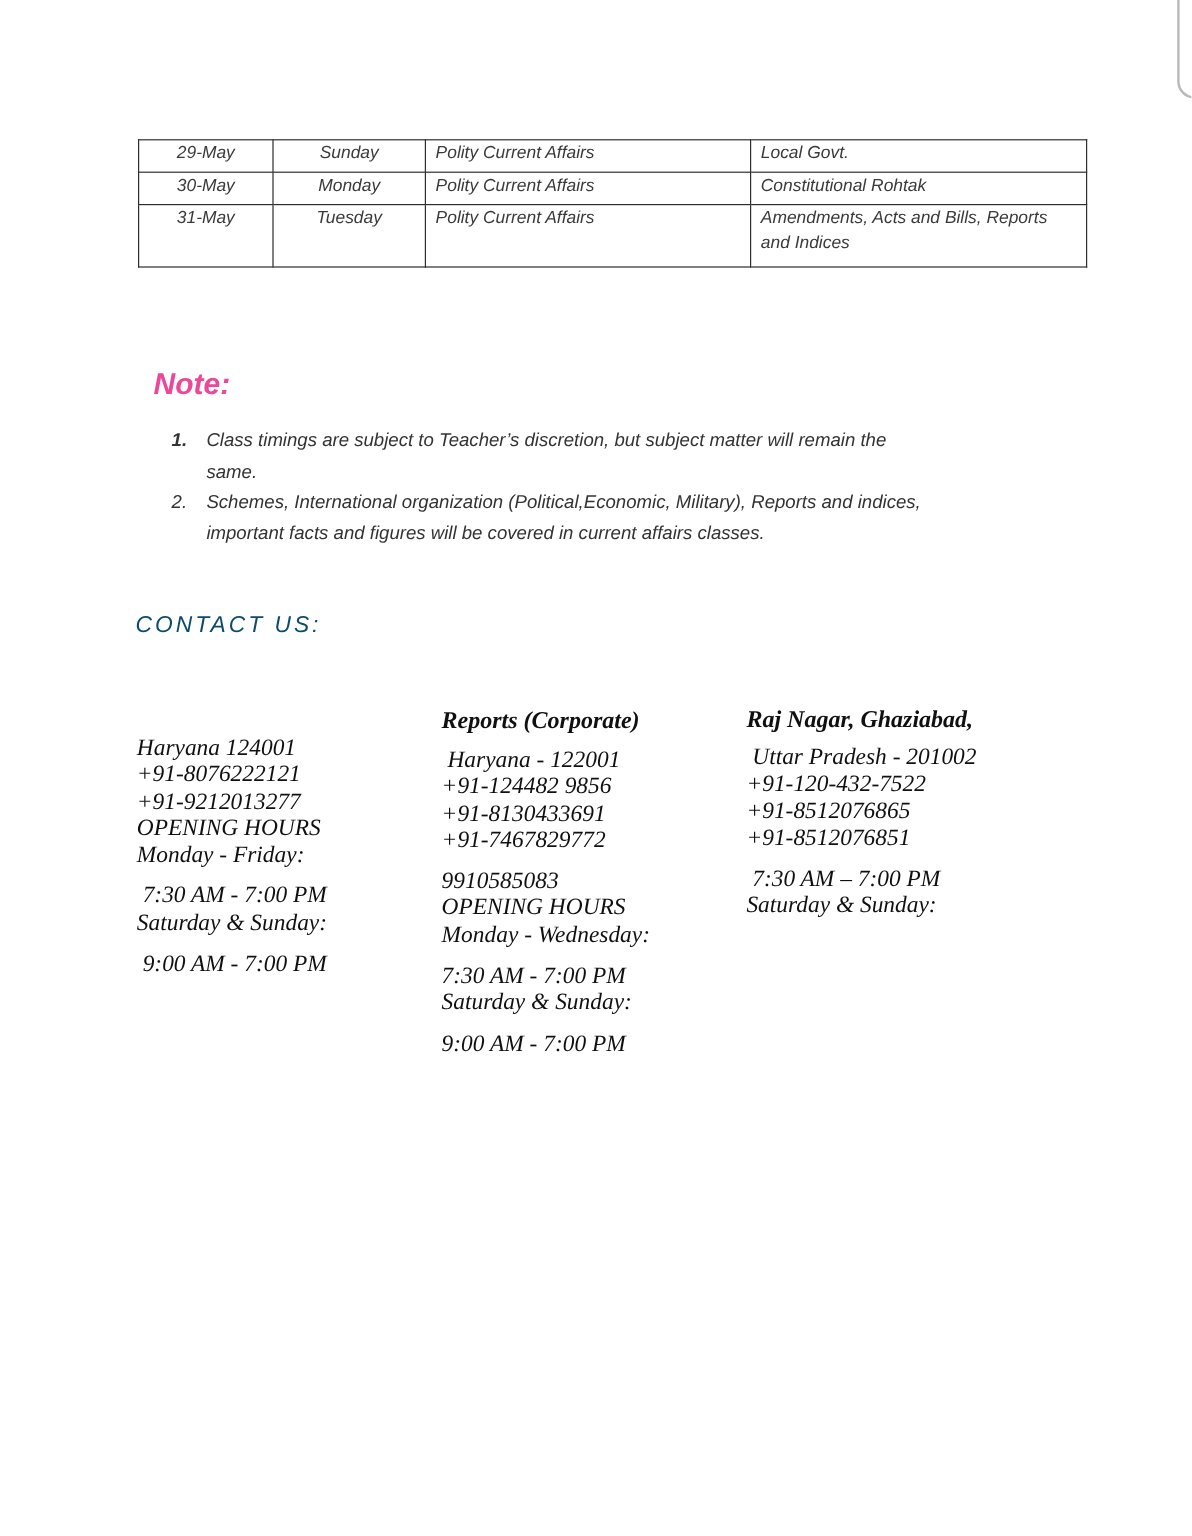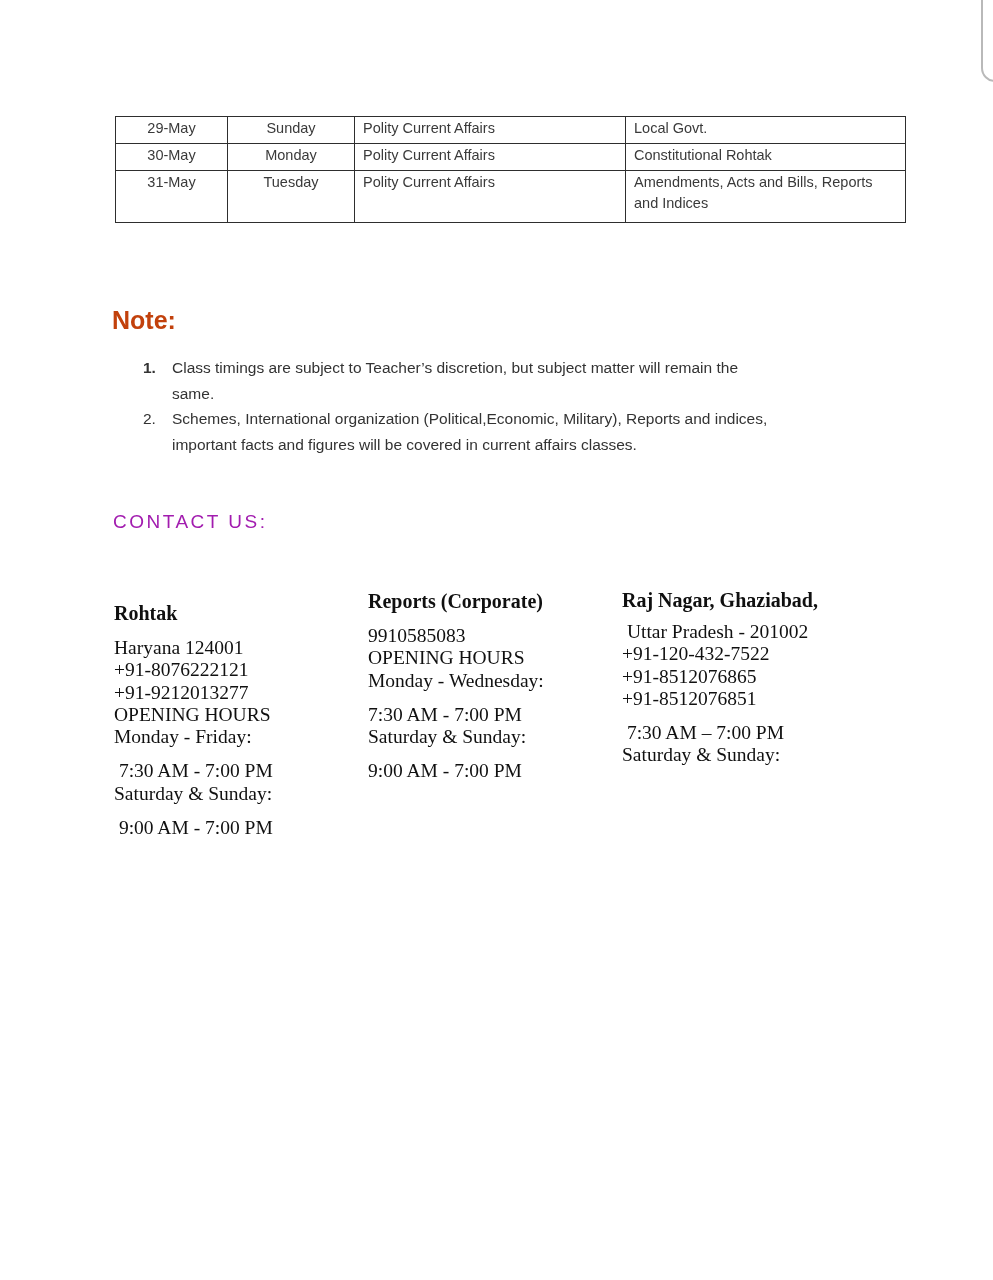--- a/index.html
+++ b/index.html
@@ -4,20 +4,21 @@
 <style>
   html, body { margin: 0; padding: 0; background: #ffffff; }
   .page {
     position: relative;
     width: 993px;
     height: 1280px;
     background: #ffffff;
     overflow: hidden;
     font-family: "Liberation Sans", sans-serif;
     color: #2f2f2f;
+    font-style: italic;
   }
 
   
   .schedule {
     position: absolute;
     left: 115px;
     top: 116px;
     width: 790px;
     border-collapse: collapse;
     table-layout: fixed;
@@ -32,25 +33,25 @@
     white-space: pre-line;
     overflow: hidden;
   }
   .schedule tr.r1 td, .schedule tr.r2 td { height: 23px; }
   .schedule tr.r3 td { height: 48px; }
   .schedule td.c-date, .schedule td.c-day { text-align: center; }
 
   
   .note-heading {
     position: absolute;
-    left: 112px;
+    left: 128px;
     top: 306px;
     font-size: 25px;
     font-weight: bold;
-    color: #c2410c;
+    color: #ec4899;
   }
   .note-list {
     position: absolute;
     left: 143px;
     top: 355px;
     width: 760px;
     font-size: 15.5px;
     line-height: 25.5px;
     color: #333333;
   }
@@ -59,21 +60,21 @@
   .note-num.bold { font-weight: bold; }
   .note-text { white-space: pre-line; }
 
   
   .contact-heading {
     position: absolute;
     left: 113px;
     top: 511px;
     font-size: 19px;
     letter-spacing: 2.5px;
-    color: #a21caf;
+    color: #0c4a6e;
   }
   .loc {
     position: absolute;
     width: 260px;
     font-family: "Liberation Serif", serif;
     color: #101010;
   }
   .loc-name {
     font-size: 20px;
     font-weight: bold;
@@ -152,33 +153,36 @@
     <div class="note-item">
       <div class="note-num">2.</div>
       <div class="note-text">Schemes, International organization (Political,Economic, Military), Reports and indices,
 important facts and figures will be covered in current affairs classes.</div>
     </div>
   </div>
 
   <div class="contact-heading">CONTACT US:</div>
 
   <div class="loc loc-rohtak">
-    <div class="loc-name">Rohtak</div>
     <p class="p0">Haryana 124001
 +91-8076222121
 +91-9212013277
 OPENING HOURS
 Monday - Friday:</p>
     <p> 7:30 AM - 7:00 PM
 Saturday &amp; Sunday:</p>
     <p> 9:00 AM - 7:00 PM</p>
   </div>
 
   <div class="loc loc-gurugram">
     <div class="loc-name">Reports (Corporate)</div>
+    <p class="p0"> Haryana - 122001
++91-124482 9856
++91-8130433691
++91-7467829772</p>
     <p>9910585083
 OPENING HOURS
 Monday - Wednesday:</p>
     <p>7:30 AM - 7:00 PM
 Saturday &amp; Sunday:</p>
     <p>9:00 AM - 7:00 PM</p>
   </div>
 
   <div class="loc loc-rajnagar">
     <div class="loc-name">Raj Nagar, Ghaziabad,</div>

